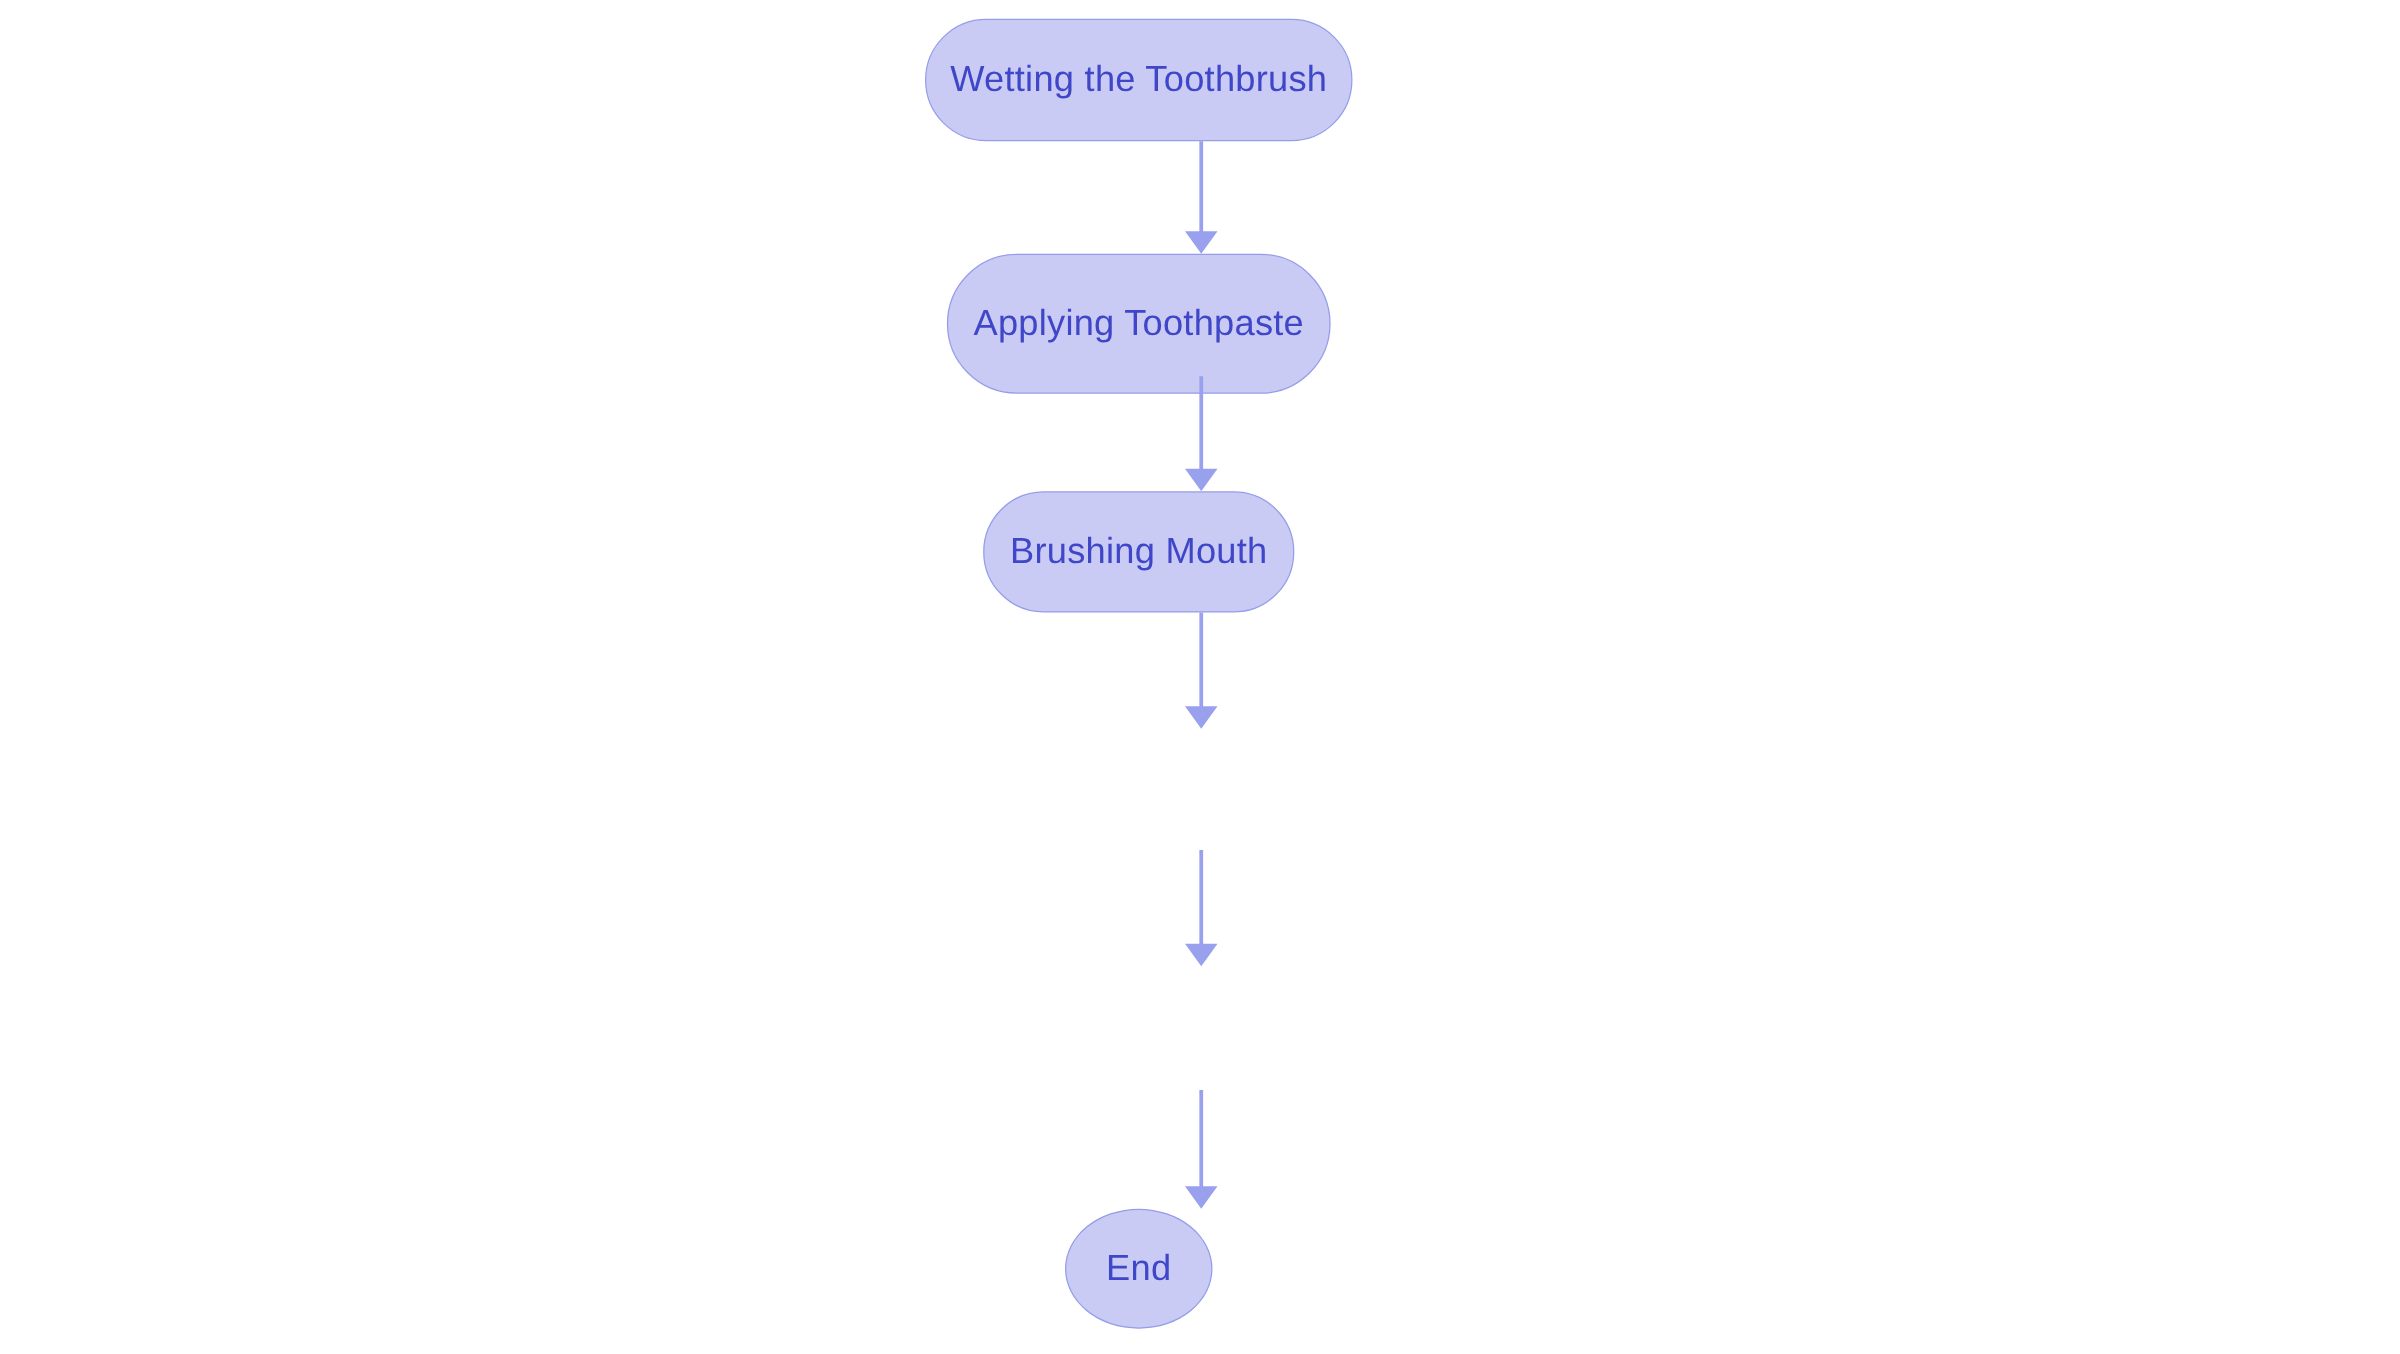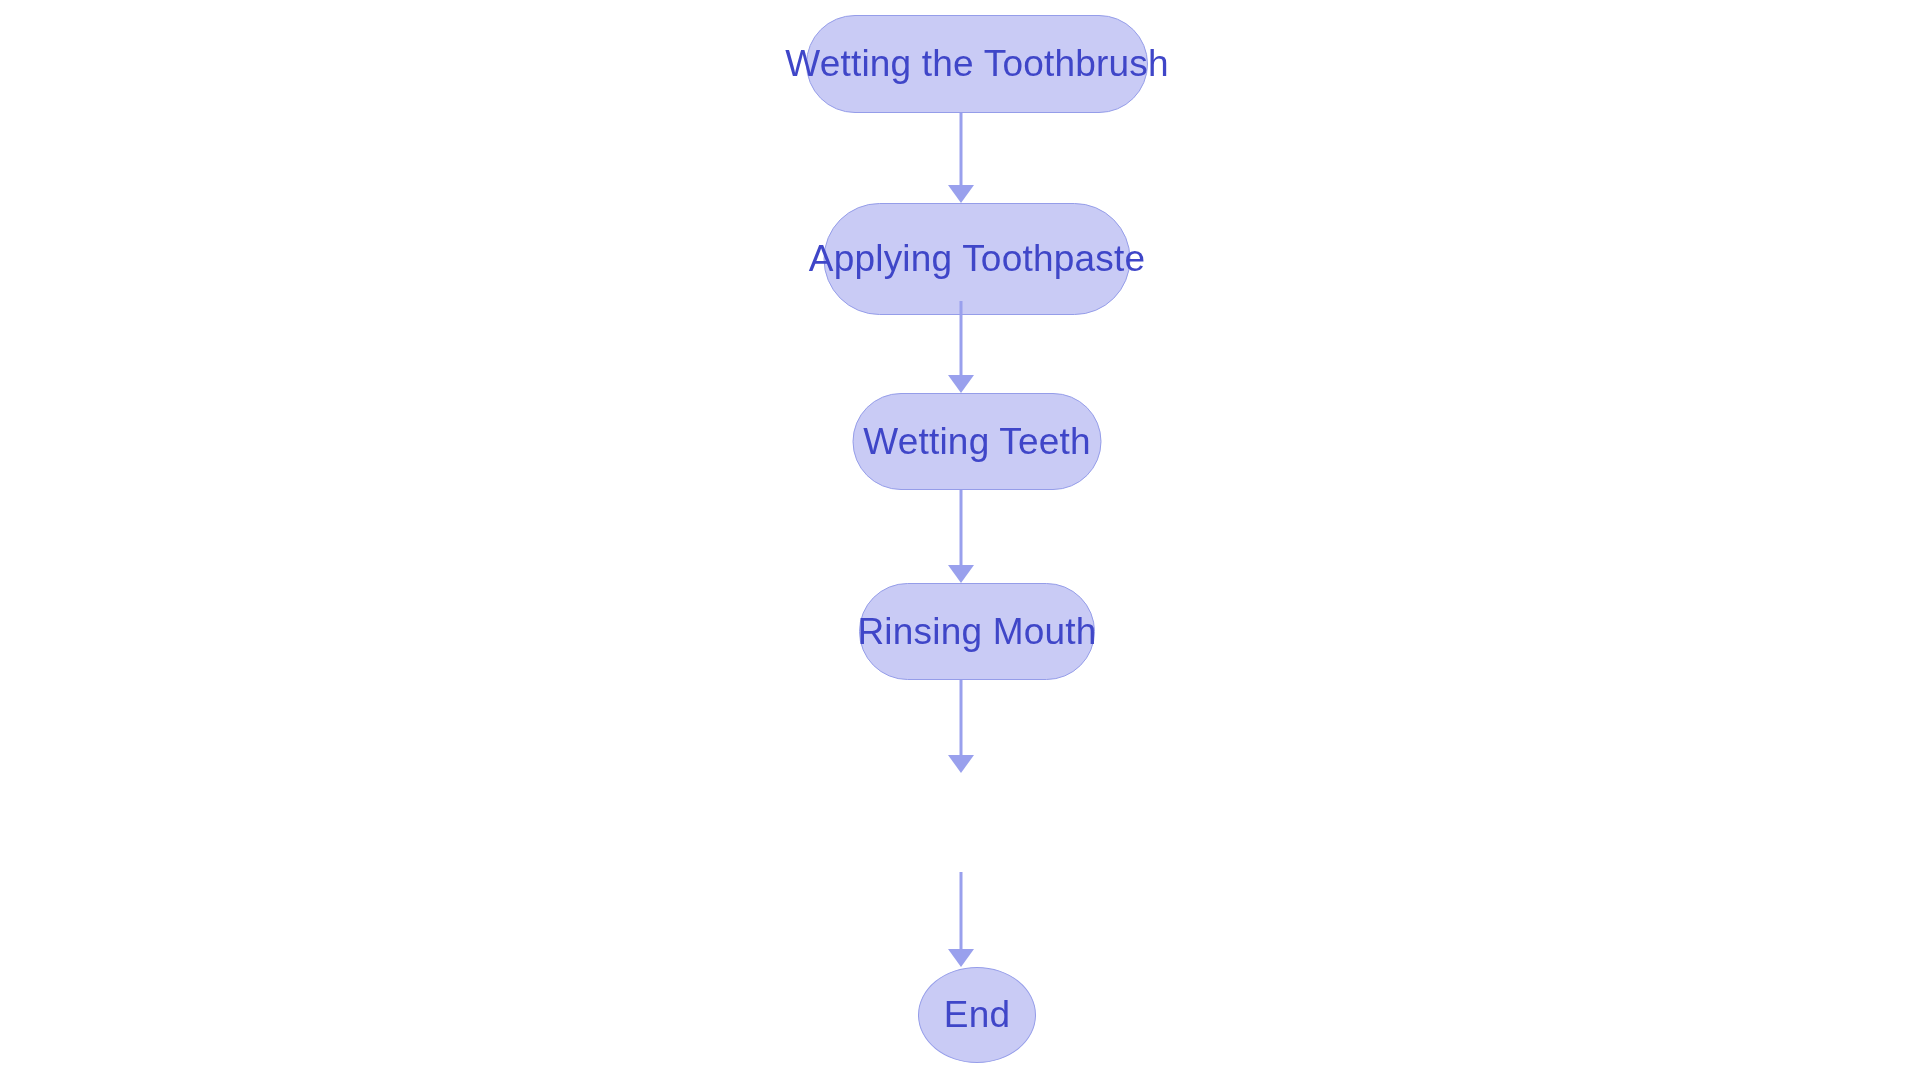--- a/index.html
+++ b/index.html
@@ -13,27 +13,27 @@
     font-family: "Liberation Sans", "DejaVu Sans", sans-serif;
     overflow: hidden;
   }
   .canvas {
     position: relative;
     width: 1920px;
     height: 1083px;
   }
   .node {
     position: absolute;
-    left: 977px;
+    left: 911px;
     transform: translateX(-50%);
     box-sizing: border-box;
     background: var(--node-fill, #c9cbf5);
     border: 1.5px solid var(--node-border, #959de9);
     color: var(--text, #3f46c8);
-    font-size: 37px;
+    font-size: 29px;
     letter-spacing: 0.2px;
     display: flex;
     align-items: center;
     justify-content: center;
     white-space: nowrap;
   }
   .node.pill {
     border-radius: 999px;
   }
   .node.circle {
@@ -79,28 +79,27 @@
     <div class="arrow-head"></div>
   </div>
 
   <div class="node pill" style="top:203px; width:307px; height:112px;">Applying Toothpaste</div>
 
   <div class="arrow" style="top:301px; height:92px;">
     <div class="arrow-line"></div>
     <div class="arrow-head"></div>
   </div>
 
-  <div class="node pill" style="top:393px; width:249px; height:97px;">Wetting Teeth</div>
+  <div class="node pill" style="top:393px; width:249px; height:97px;">Brushing Mouth</div>
 
   <div class="arrow" style="top:490px; height:93px;">
     <div class="arrow-line"></div>
     <div class="arrow-head"></div>
   </div>
 
-  <div class="node pill" style="top:583px; width:236px; height:97px;">Rinsing Mouth</div>
 
   <div class="arrow" style="top:680px; height:93px;">
     <div class="arrow-line"></div>
     <div class="arrow-head"></div>
   </div>
 
 
   <div class="arrow" style="top:872px; height:95px;">
     <div class="arrow-line"></div>
     <div class="arrow-head"></div>

